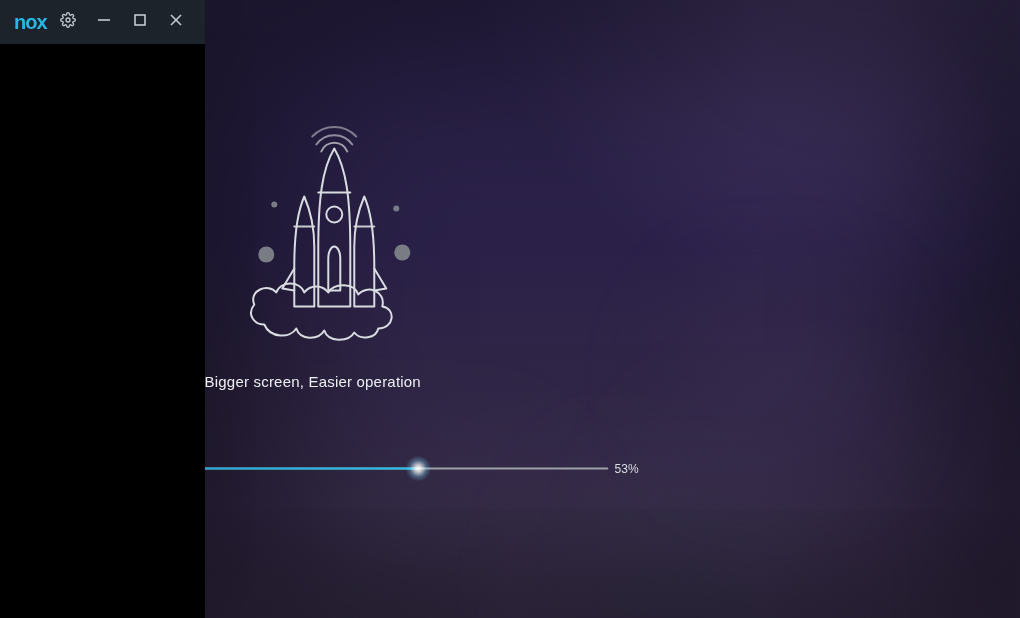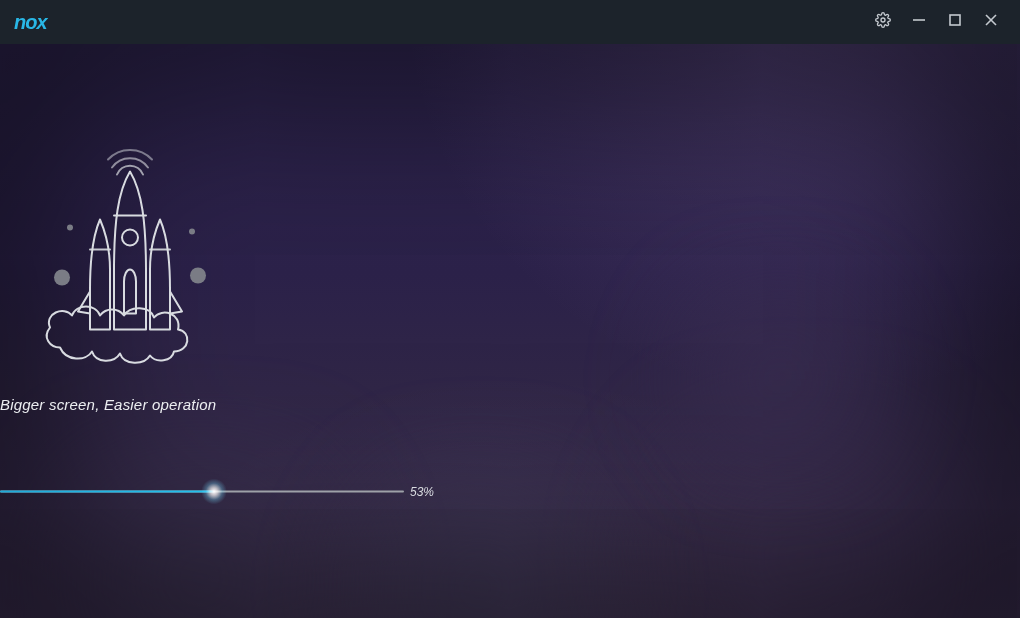--- a/index.html
+++ b/index.html
@@ -8,22 +8,21 @@
       height: 618px;
       background: #000;
       font-family: "Segoe UI", -apple-system, Arial, sans-serif;
       overflow: hidden;
       position: relative;
     }
     .window {
       width: 100%;
       height: 100%;
       display: flex;
-      flex-direction: column;
-      font-style: italic;
+      flex-direction: row;
     }
     
     .titlebar {
       height: 44px;
       background: #1c232b;
       display: flex;
       align-items: center;
       padding: 0 14px 0 14px;
       position: relative;
       z-index: 10;

